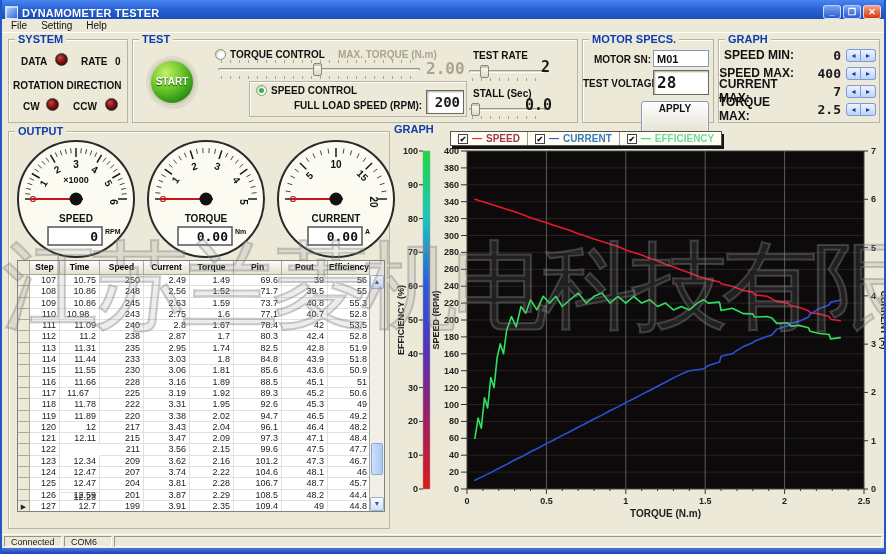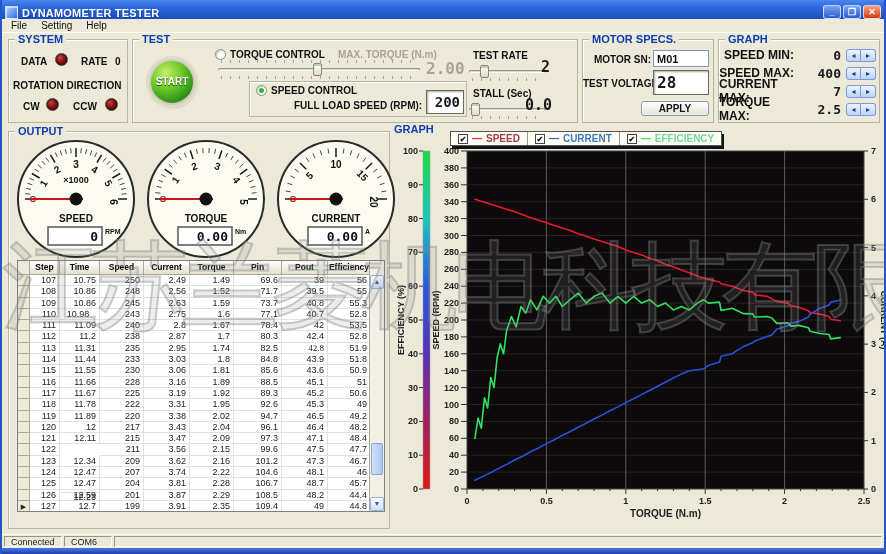--- a/index.html
+++ b/index.html
@@ -157,21 +157,21 @@
       </div>
       <span class="seg" style="left:392px;top:56px;font-size:15px;">0.0</span>
     </div>
 
     <div class="panel" style="left:580px;top:6px;width:132px;height:84px;">
       <span class="plabel">MOTOR SPECS.</span>
       <span class="lbl" style="left:8px;top:14px;width:60px;text-align:right;">MOTOR SN:</span>
       <span class="inp" style="left:70px;top:10px;width:56px;height:17px;line-height:16px;">M01</span>
       <span class="lbl" style="left:0px;top:38px;width:68px;text-align:right;">TEST VOLTAGE:</span>
       <span class="seg seg-box" style="left:70px;top:30px;width:56px;height:25px;font-size:16px;line-height:23px;text-align:left;">28</span>
-      <span class="xp-btn" style="left:58px;top:61px;width:68px;height:15px;line-height:14px;">APPLY</span>
+      <span class="xp-btn" style="left:58px;top:61px;width:68px;height:32px;line-height:14px;">APPLY</span>
     </div>
 
     <div class="panel" style="left:716px;top:6px;width:162px;height:84px;padding-top:6px;">
       <span class="plabel">GRAPH</span>
       <div id="graph-settings-rows">
           <div class="gs-row">
             <span class="gs-label">SPEED MIN:</span>
             <span class="seg gs-value">0</span>
             <span class="spin">
               <button class="spin-btn">◂</button>
@@ -413,21 +413,21 @@
               <div class="td" style="width: 43px;">52.8</div>
             </div>
             <div class="tr">
               <div class="td sel" style="width: 12px;"></div>
               <div class="td" style="width: 30px;">113</div>
               <div class="td" style="width: 40px;">11.31</div>
               <div class="td" style="width: 44px;">235</div>
               <div class="td" style="width: 46px;">2.95</div>
               <div class="td" style="width: 44px;">1.74</div>
               <div class="td" style="width: 48px;">82.5</div>
-              <div class="td" style="width: 46px; font-family: Liberation Serif, serif;">42.8</div>
+              <div class="td" style="width: 46px;">42.8</div>
               <div class="td" style="width: 43px;">51.9</div>
             </div>
             <div class="tr">
               <div class="td sel" style="width: 12px;"></div>
               <div class="td" style="width: 30px;">114</div>
               <div class="td" style="width: 40px;">11.44</div>
               <div class="td" style="width: 44px;">233</div>
               <div class="td" style="width: 46px;">3.03</div>
               <div class="td" style="width: 44px;">1.8</div>
               <div class="td" style="width: 48px;">84.8</div>
@@ -452,21 +452,21 @@
               <div class="td" style="width: 44px;">228</div>
               <div class="td" style="width: 46px;">3.16</div>
               <div class="td" style="width: 44px;">1.89</div>
               <div class="td" style="width: 48px;">88.5</div>
               <div class="td" style="width: 46px;">45.1</div>
               <div class="td" style="width: 43px;">51</div>
             </div>
             <div class="tr">
               <div class="td sel" style="width: 12px;"></div>
               <div class="td" style="width: 30px;">117</div>
-              <div class="td" style="width: 40px;">11.67</div>
+              <div class="td" style="width: 40px; text-align: center;">11.67</div>
               <div class="td" style="width: 44px;">225</div>
               <div class="td" style="width: 46px;">3.19</div>
               <div class="td" style="width: 44px;">1.92</div>
               <div class="td" style="width: 48px;">89.3</div>
               <div class="td" style="width: 46px;">45.2</div>
               <div class="td" style="width: 43px;">50.6</div>
             </div>
             <div class="tr">
               <div class="td sel" style="width: 12px;"></div>
               <div class="td" style="width: 30px;">118</div>

